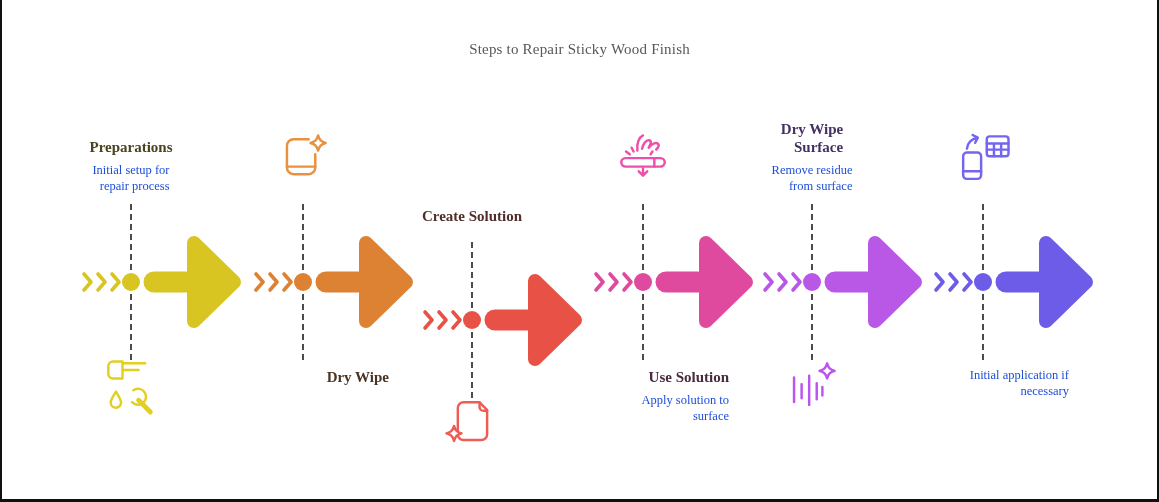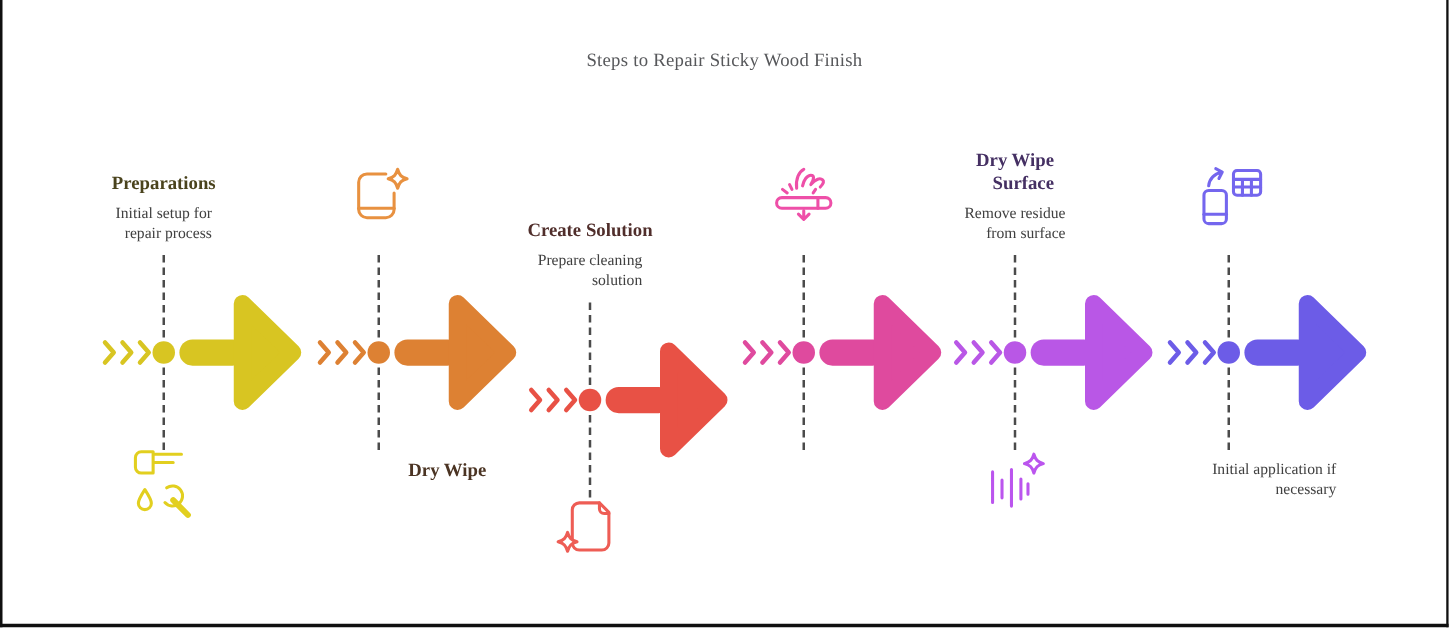--- a/index.html
+++ b/index.html
@@ -34,21 +34,21 @@
     position:absolute;left:57px;transform:translateX(-50%);
     width:172px;text-align:right;
   }
   .text-top .step-text{top:106px;height:88px;display:flex;flex-direction:column;justify-content:flex-end;}
   .text-bottom .step-text{top:368px;}
   .step-title{
     font-size:15px;font-weight:bold;line-height:18px;color:var(--title-color);
     margin:0 auto 7px;white-space:pre-line;
   }
   .step-desc{
-    font-size:12.5px;line-height:15.5px;color:#404040;margin:0 auto;white-space:pre-line;
+    font-size:12.5px;line-height:15.5px;color:#1d4ed8;margin:0 auto;white-space:pre-line;
   }
 </style>
 </head>
 <body>
 
 <div class="canvas">
   <div class="title">Steps to Repair Sticky Wood Finish</div>
   <div id="steps-host">
       <div class="step text-top" style="left: 72px; --accent: #d8c522; --icon-accent: #e2cf1f; --title-color: #4a431d;">
     <div class="dash-line"></div>
@@ -97,22 +97,20 @@
       <path class="chev" d="M38 47 l7 8 l-7 8"></path>
       <circle cx="57" cy="55" r="9" fill="currentColor"></circle>
       <line class="shaft" x1="80" y1="55" x2="112" y2="55"></line>
       <path class="head" d="M120 16 L160 55 L120 94 Z"></path>
     </svg>
   </div>
       <div class="step text-top" style="left: 413px; margin-top: 38px; --accent: #e85145; --icon-accent: #ee5d55; --title-color: #502e2b;">
     <div class="dash-line"></div>
     <div class="step-text">
       <div class="step-title">Create Solution</div>
-      <div class="step-desc">Prepare cleaning
-solution</div>
     </div>
     <div class="icon-slot">
           <svg viewBox="0 0 72 72">
             <g class="ic">
               <path d="M44 13 H27 a6 6 0 0 0 -6 6 v28 a6 6 0 0 0 6 6 h19 a6 6 0 0 0 6 -6 V21 Z"></path>
               <path d="M44 13 v5 a4 4 0 0 0 4 4 h4"></path>
               <path d="M17 38 c1.5 5 3 6.5 8 8 c-5 1.5 -6.5 3 -8 8 c-1.5 -5 -3 -6.5 -8 -8 c5 -1.5 6.5 -3 8 -8 z" fill="#ffffff"></path>
             </g>
           </svg>
         </div>
@@ -120,20 +118,25 @@
       <path class="chev" d="M10 47 l7 8 l-7 8"></path>
       <path class="chev" d="M24 47 l7 8 l-7 8"></path>
       <path class="chev" d="M38 47 l7 8 l-7 8"></path>
       <circle cx="57" cy="55" r="9" fill="currentColor"></circle>
       <line class="shaft" x1="80" y1="55" x2="112" y2="55"></line>
       <path class="head" d="M120 16 L160 55 L120 94 Z"></path>
     </svg>
   </div>
       <div class="step text-bottom" style="left: 584px; --accent: #df4a9e; --icon-accent: #ee4fa8; --title-color: #4a2a3e;">
     <div class="dash-line"></div>
+    <div class="step-text">
+      <div class="step-title">Use Solution</div>
+      <div class="step-desc">Apply solution to
+surface</div>
+    </div>
     <div class="icon-slot">
           <svg viewBox="0 0 72 72">
             <g class="ic" stroke-width="2.4">
               <path d="M30 26 c-1 -8 2 -14 6 -16 m-1 14 c1 -5 4 -9 7 -9 c3 0 3 3 0 8 c4 -5 8 -6 10 -4 c1.5 1.5 0 4 -2 6"></path>
               <path d="M22 30 l-4 -3 M26 27 l-2 -4 M44 30 l2 -3"></path>
               <rect x="13" y="34" width="46" height="9" rx="4.5"></rect>
               <path d="M48 34 v9"></path>
               <path d="M36 45 v7 m-4.5 -4 l4.5 4.5 l4.5 -4.5"></path>
             </g>
           </svg>

